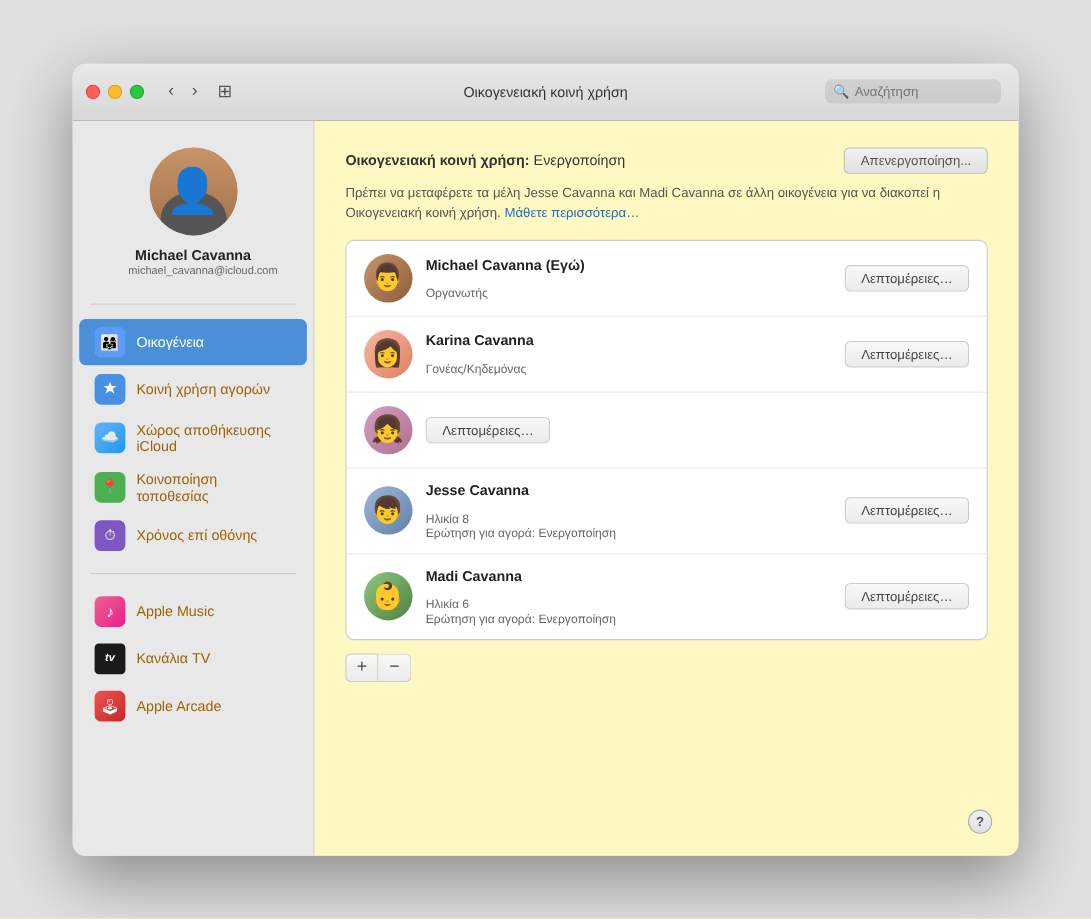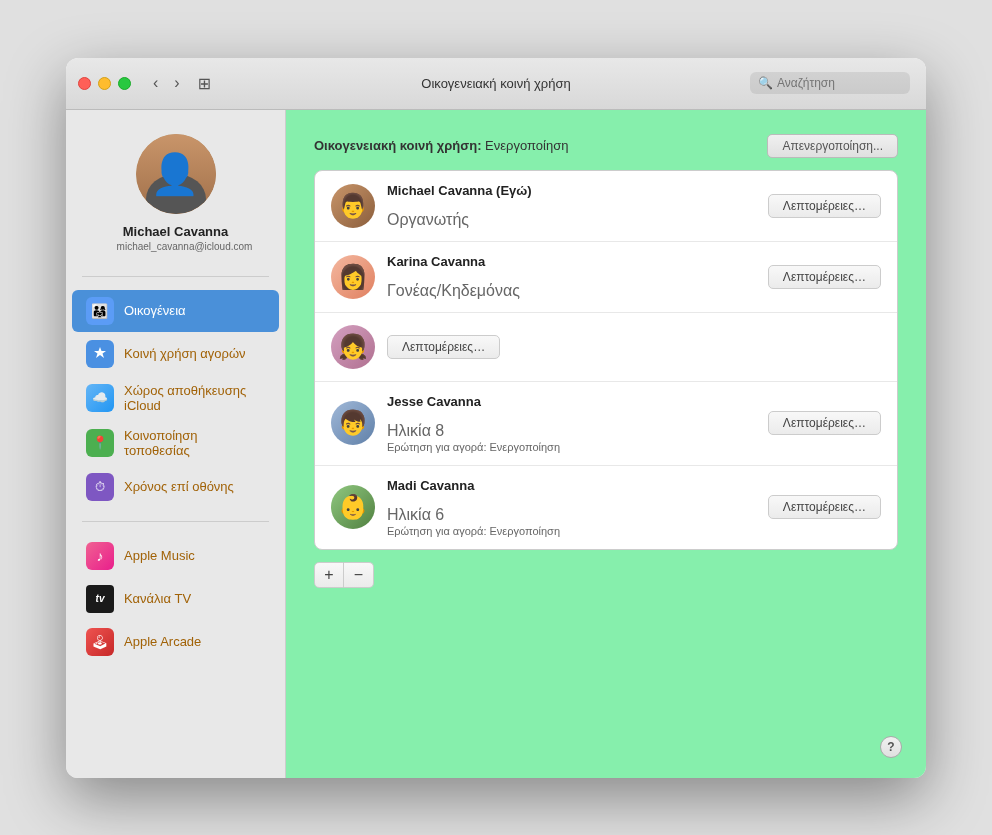--- a/index.html
+++ b/index.html
@@ -220,21 +220,21 @@
     .icon-location { background: #4caf50; color: white; font-size: 13px; }
     .icon-screentime { background: #7e57c2; color: white; font-size: 13px; }
     .icon-music { background: linear-gradient(135deg, #f06292, #e91e8c); color: white; font-size: 14px; }
     .icon-tv { background: #1a1a1a; color: white; font-size: 12px; border-radius: 4px; }
     .icon-arcade { background: linear-gradient(135deg, #ef5350, #c62828); color: white; font-size: 14px; }
     
     .right-panel {
       flex: 1;
       padding: 24px 28px;
       overflow-y: auto;
-      background: #86efac;
+      background: #fef9c3;
     }
     .panel-header {
       margin-bottom: 12px;
     }
     .panel-title-row {
       display: flex;
       justify-content: space-between;
       align-items: center;
       margin-bottom: 8px;
     }
@@ -295,21 +295,21 @@
     }
     .member-info {
       flex: 1;
     }
     .member-name {
       font-size: 13px;
       font-weight: 600;
       color: #222;
     }
     .member-role {
-      font-size: 16px;
+      font-size: 11px;
       color: #666;
       margin-top: 13px;
     }
     .member-sub {
       font-size: 11px;
       color: #666;
       margin-top: 1px;
     }
     .details-btn {
       background: linear-gradient(to bottom, #f8f8f8, #ebebeb);
@@ -465,20 +465,24 @@
 
       <div class="right-panel" style="position:relative;">
         <div class="panel-header">
           <div class="panel-title-row">
             <div class="panel-title">
               <strong>Οικογενειακή κοινή χρήση:</strong>
               <span> Ενεργοποίηση</span>
             </div>
             <button class="deactivate-btn">Απενεργοποίηση...</button>
           </div>
+          <div class="panel-description">
+            <span>Πρέπει να μεταφέρετε τα μέλη Jesse Cavanna και Madi Cavanna σε άλλη οικογένεια για να διακοπεί η Οικογενειακή κοινή χρήση.</span>
+            <a href="#">Μάθετε περισσότερα…</a>
+          </div>
         </div>
 
         <div class="members-container">
 
           <div class="member-row">
             <div class="member-avatar av-michael" style="font-size:24px;">👨</div>
             <div class="member-info">
               <div class="member-name">Michael Cavanna (Εγώ)</div>
               <div class="member-role">Οργανωτής</div>
             </div>

